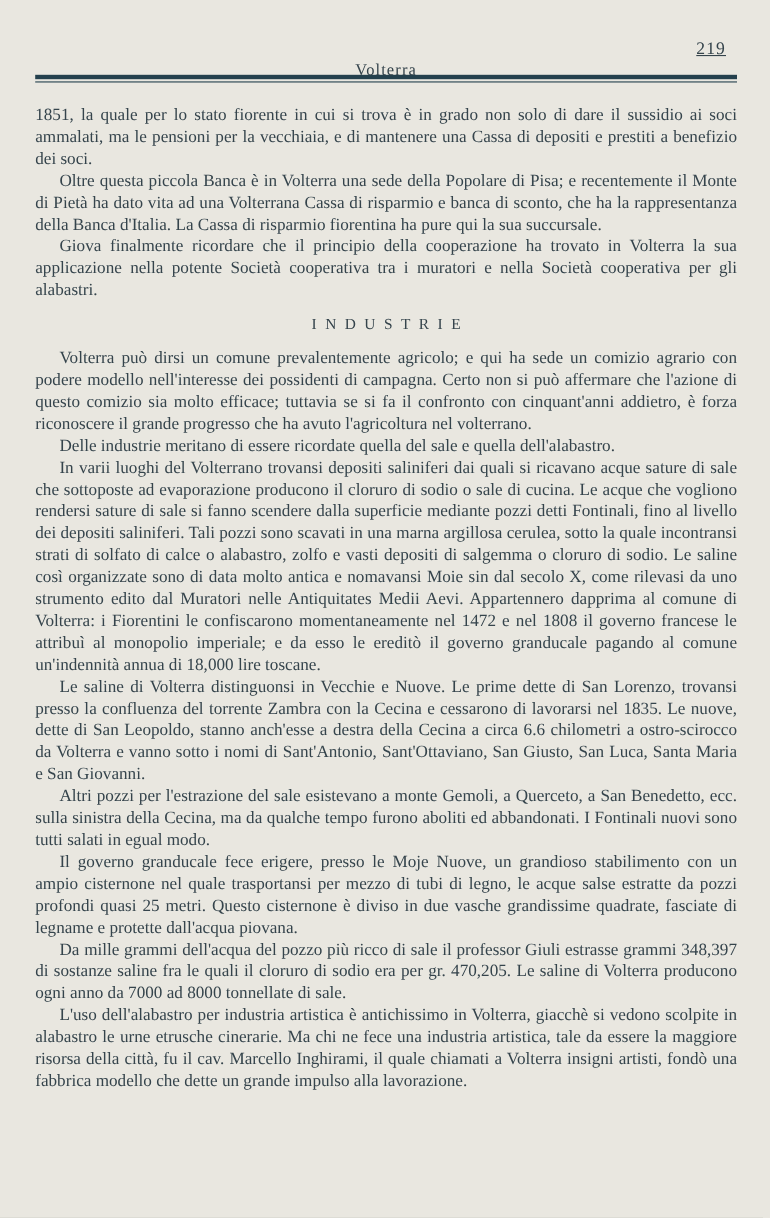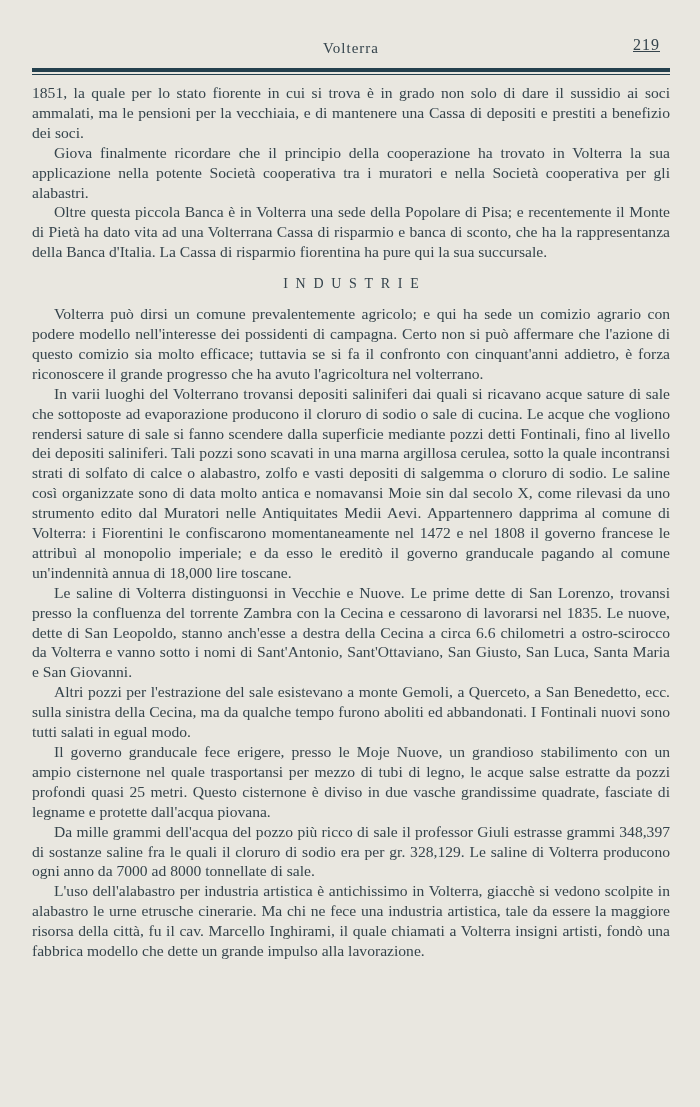--- a/index.html
+++ b/index.html
@@ -16,40 +16,40 @@
     overflow: hidden;
   }
   .header {
     position: relative;
     height: 24px;
     font-size: 15px;
   }
   .running-title {
     position: absolute;
     left: 0; right: 0;
-    top: 0;
+    top: 16px;
     text-align: center;
     letter-spacing: 1px;
   }
   .page-number {
     position: absolute;
     right: 10px;
     top: -4px;
     font-size: 16px;
     letter-spacing: 1px;
     text-decoration: underline;
   }
   .header-rule {
     margin-top: 4px;
     height: 2px;
     border-top: 4px solid #24404d;
     border-bottom: 1px solid #24404d;
   }
   .body-text {
-    margin-top: 8px;
+    margin-top: 20px;
     font-size: 15.6px;
     line-height: 19.9px;
     text-align: justify;
   }
   p.para { margin: 0; }
   p.para.indent { text-indent: 22px; }
   .section-heading {
     font-size: 14px;
     font-weight: normal;
     letter-spacing: 0.55em;
@@ -63,24 +63,25 @@
 <body>
 
 <div class="page">
   <div class="header">
     <div class="running-title">Volterra</div>
     <div class="page-number">219</div>
   </div>
   <div class="header-rule"></div>
   <div class="body-text">
       <p class="para"><span>1851, la quale per lo stato fiorente in cui si trova è in grado non solo di dare il sussidio ai soci ammalati, ma le pensioni per la vecchiaia, e di mantenere una Cassa di depositi e prestiti a benefizio dei soci.</span></p>
+      <p class="para indent"><span>Oltre questa piccola Banca è in Volterra una sede della Popolare di Pisa; e recentemente il Monte di Pietà ha dato vita ad una Volterrana Cassa di risparmio e banca di sconto, che ha la rappresentanza della Banca d'Italia. La Cassa di risparmio fiorentina ha pure qui la sua succursale.</span></p>
       <p class="para indent"><span>Giova finalmente ricordare che il principio della cooperazione ha trovato in Volterra la sua applicazione nella potente Società cooperativa tra i muratori e nella Società cooperativa per gli alabastri.</span></p>
-      <p class="para indent"><span>Oltre questa piccola Banca è in Volterra una sede della Popolare di Pisa; e recentemente il Monte di Pietà ha dato vita ad una Volterrana Cassa di risparmio e banca di sconto, che ha la rappresentanza della Banca d'Italia. La Cassa di risparmio fiorentina ha pure qui la sua succursale.</span></p>
       <h2 class="section-heading"><span>INDUSTRIE</span></h2>
       <p class="para indent"><span>Volterra può dirsi un comune prevalentemente agricolo; e qui ha sede un comizio agrario con podere modello nell'interesse dei possidenti di campagna. Certo non si può affermare che l'azione di questo comizio sia molto efficace; tuttavia se si fa il confronto con cinquant'anni addietro, è forza riconoscere il grande progresso che ha avuto l'agricoltura nel volterrano.</span></p>
+      <p class="para indent"><span>Delle industrie meritano di essere ricordate quella del sale e quella dell'alabastro.</span></p>
       <p class="para indent"><span>In varii luoghi del Volterrano trovansi depositi saliniferi dai quali si ricavano acque sature di sale che sottoposte ad evaporazione producono il cloruro di sodio o sale di cucina. Le acque che vogliono rendersi sature di sale si fanno scendere dalla superficie mediante pozzi detti </span><span class="it">Fontinali</span><span>, fino al livello dei depositi saliniferi. Tali pozzi sono scavati in una marna argillosa cerulea, sotto la quale incontransi strati di solfato di calce o alabastro, zolfo e vasti depositi di salgemma o cloruro di sodio. Le saline così organizzate sono di data molto antica e nomavansi </span><span class="it">Moie</span><span> sin dal secolo X, come rilevasi da uno strumento edito dal Muratori nelle </span><span class="it">Antiquitates Medii Aevi.</span><span> Appartennero dapprima al comune di Volterra: i Fiorentini le confiscarono momentaneamente nel 1472 e nel 1808 il governo francese le attribuì al monopolio imperiale; e da esso le ereditò il governo granducale pagando al comune un'indennità annua di 18,000 lire toscane.</span></p>
       <p class="para indent"><span>Le saline di Volterra distinguonsi in Vecchie e Nuove. Le prime dette di </span><span class="it">San Lorenzo</span><span>, trovansi presso la confluenza del torrente Zambra con la Cecina e cessarono di lavorarsi nel 1835. Le nuove, dette di </span><span class="it">San Leopoldo</span><span>, stanno anch'esse a destra della Cecina a circa 6.6 chilometri a ostro-scirocco da Volterra e vanno sotto i nomi di </span><span class="it">Sant'Antonio, Sant'Ottaviano, San Giusto, San Luca, Santa Maria e San Giovanni</span><span>.</span></p>
       <p class="para indent"><span>Altri pozzi per l'estrazione del sale esistevano a monte Gemoli, a Querceto, a San Benedetto, ecc. sulla sinistra della Cecina, ma da qualche tempo furono aboliti ed abbandonati. I </span><span class="it">Fontinali</span><span> nuovi sono tutti salati in egual modo.</span></p>
       <p class="para indent"><span>Il governo granducale fece erigere, presso le Moje Nuove, un grandioso stabilimento con un ampio cisternone nel quale trasportansi per mezzo di tubi di legno, le acque salse estratte da pozzi profondi quasi 25 metri. Questo cisternone è diviso in due vasche grandissime quadrate, fasciate di legname e protette dall'acqua piovana.</span></p>
-      <p class="para indent"><span>Da mille grammi dell'acqua del pozzo più ricco di sale il professor Giuli estrasse grammi 348,397 di sostanze saline fra le quali il cloruro di sodio era per gr. 328,129. Le saline di Volterra producono ogni anno da 7000 ad 8000 tonnellate di sale.</span></p>
+      <p class="para indent"><span>Da mille grammi dell'acqua del pozzo più ricco di sale il professor Giuli estrasse grammi 348,397 di sostanze saline fra le quali il cloruro di sodio era per gr. 470,205. Le saline di Volterra producono ogni anno da 7000 ad 8000 tonnellate di sale.</span></p>
       <p class="para indent"><span>L'uso dell'alabastro per industria artistica è antichissimo in Volterra, giacchè si vedono scolpite in alabastro le urne etrusche cinerarie. Ma chi ne fece una industria artistica, tale da essere la maggiore risorsa della città, fu il cav. Marcello Inghirami, il quale chiamati a Volterra insigni artisti, fondò una fabbrica modello che dette un grande impulso alla lavorazione.</span></p>
     </div>
 </div>
 
 </body></html>

